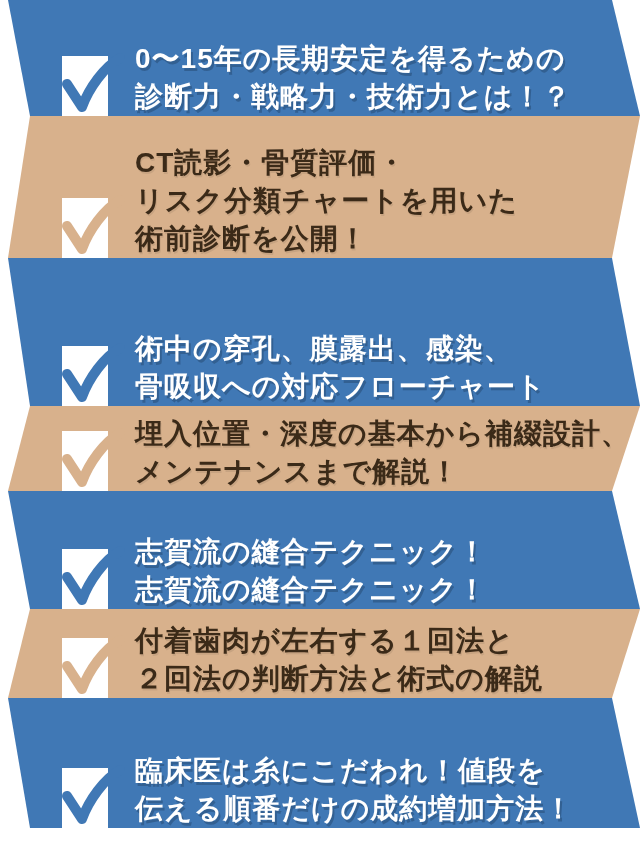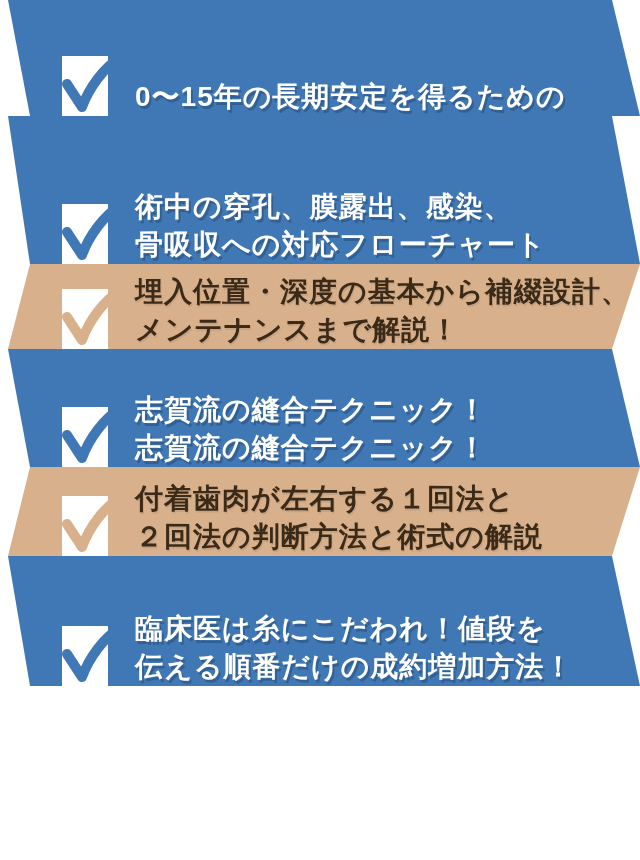--- a/index.html
+++ b/index.html
@@ -77,24 +77,40 @@
   <section class="banner blue" style="height:116px">
     <div class="bg"></div>
     <div class="content">
       <div class="checkbox">
         <svg width="46" height="60" viewBox="0 0 46 60">
           <path class="check-path" d="M5 28 L20 51 C27 32 42 11 58 2"></path>
         </svg>
       </div>
       <div class="lines">
         <div>0〜15年の長期安定を得るための</div>
+        <div>診断力・戦略力・技術力とは！？</div>
       </div>
     </div>
   </section>
 
+  <section class="banner tan" style="height:142px">
+    <div class="bg"></div>
+    <div class="content">
+      <div class="checkbox">
+        <svg width="46" height="60" viewBox="0 0 46 60">
+          <path class="check-path" d="M5 28 L20 51 C27 32 42 11 58 2"></path>
+        </svg>
+      </div>
+      <div class="lines">
+        <div>CT読影・骨質評価・</div>
+        <div>リスク分類チャートを用いた</div>
+        <div>術前診断を公開！</div>
+      </div>
+    </div>
+  </section>
 
   <section class="banner blue" style="height:148px">
     <div class="bg"></div>
     <div class="content">
       <div class="checkbox">
         <svg width="46" height="60" viewBox="0 0 46 60">
           <path class="check-path" d="M5 28 L20 51 C27 32 42 11 58 2"></path>
         </svg>
       </div>
       <div class="lines">

